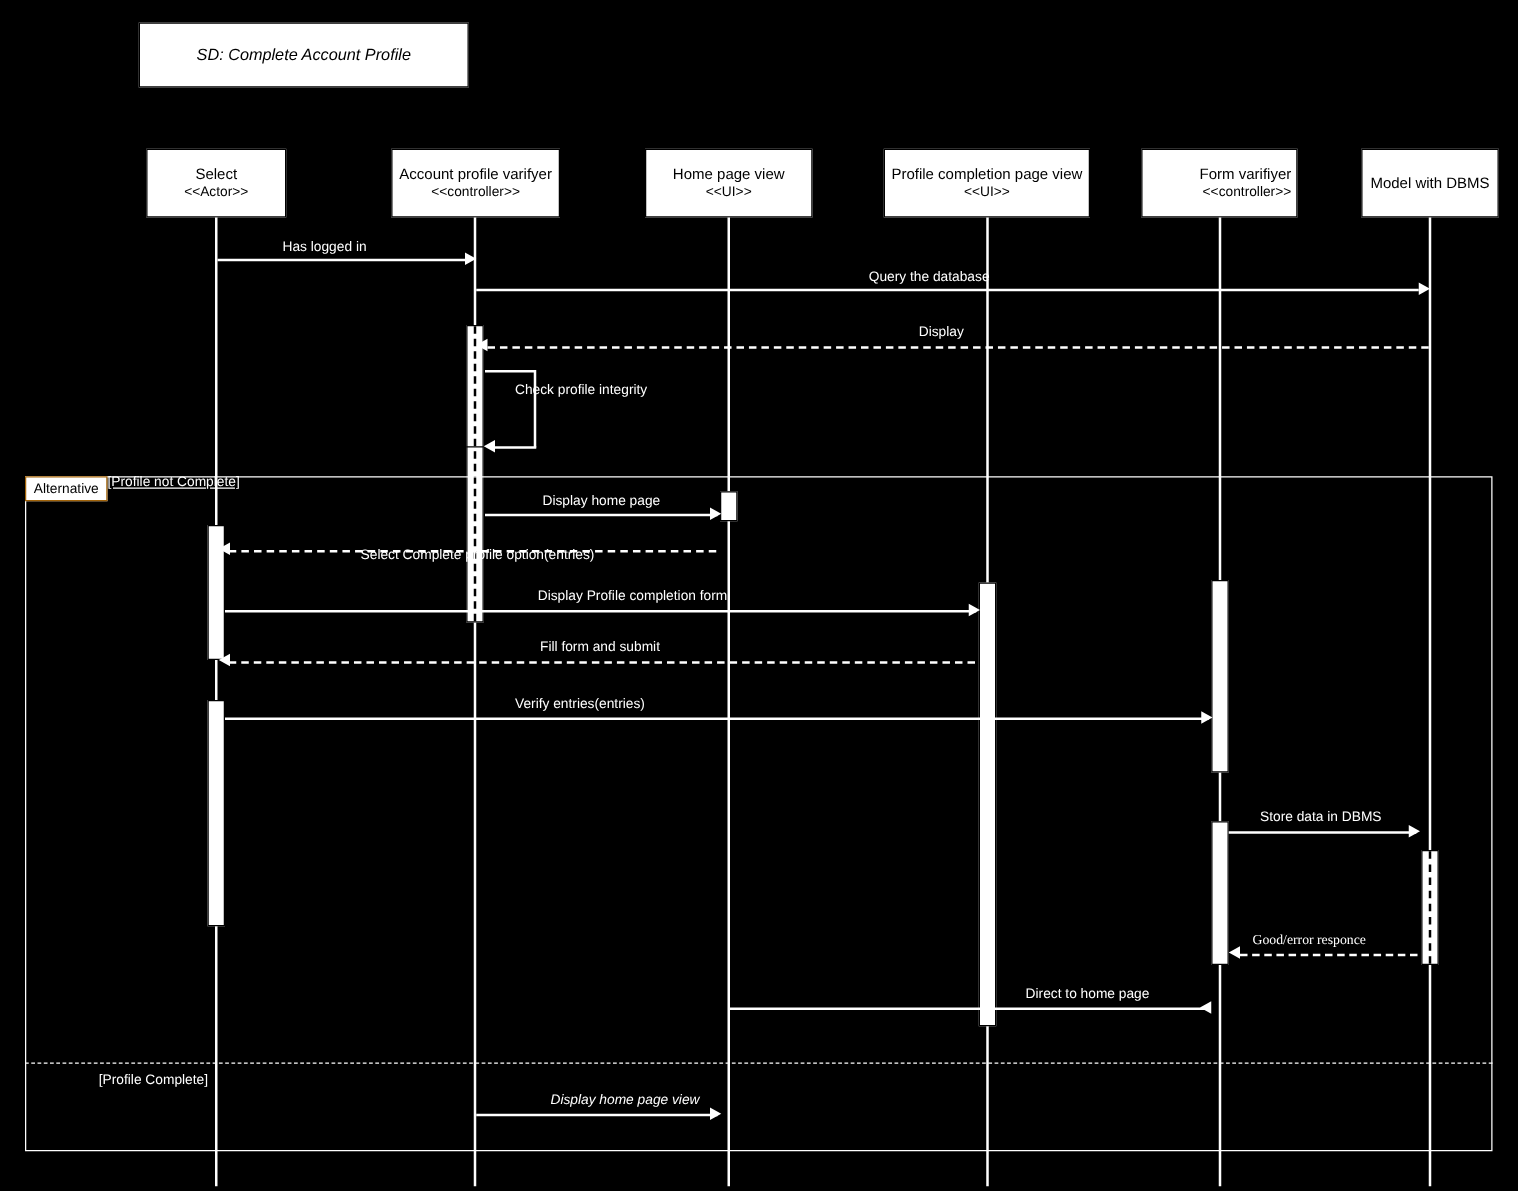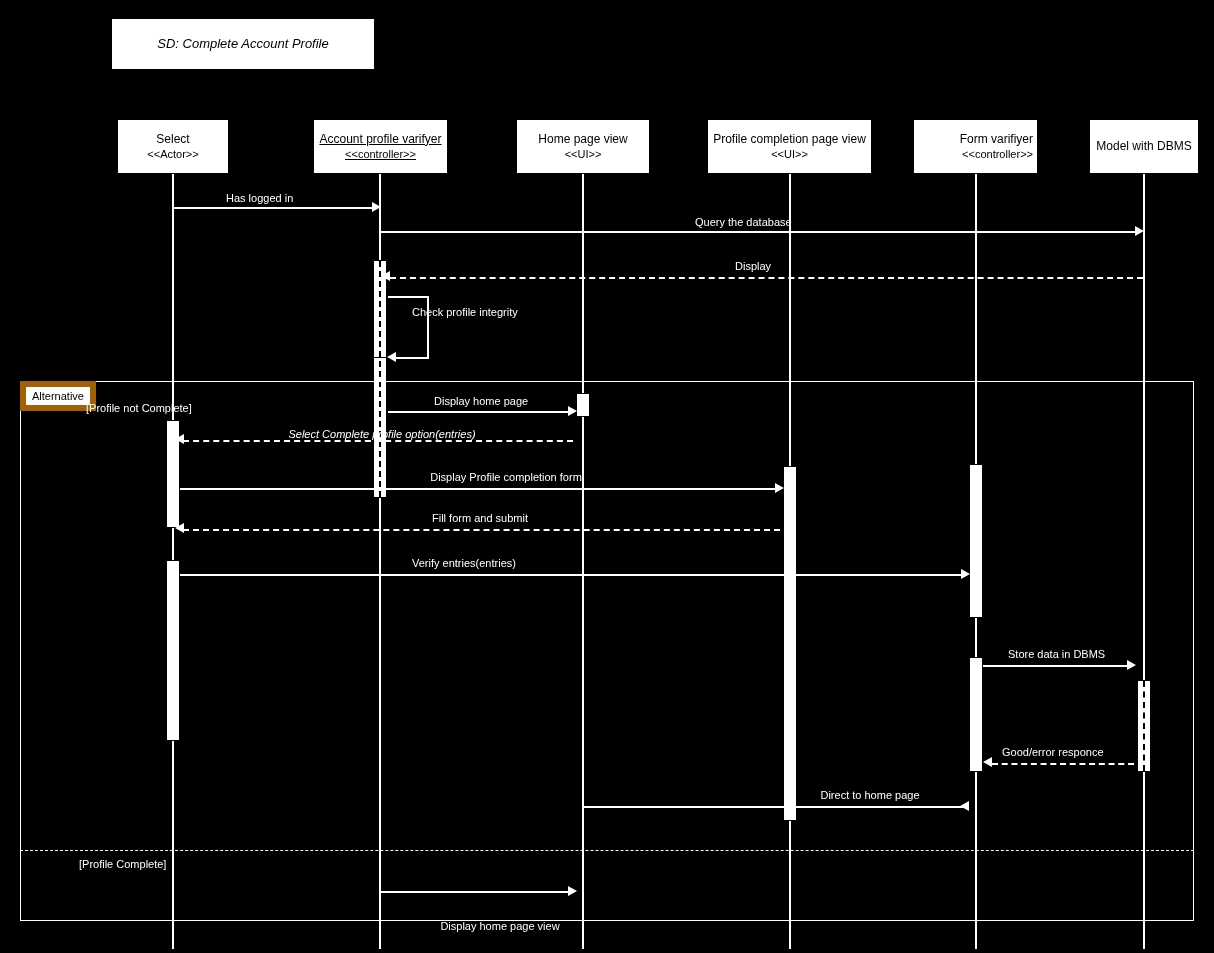--- a/index.html
+++ b/index.html
@@ -90,21 +90,21 @@
     position: absolute;
     border: 1.5px solid #fff;
     box-sizing: border-box;
   }
   .alt-label {
     position: absolute;
     background: #fff;
     color: #000;
     font-size: 11px;
     padding: 3px 6px;
-    border: 6px solid #a16207;
+    border: 1px solid #a16207;
   }
   .alt-cond {
     position: absolute;
     color: #fff;
     font-size: 11px;
   }
   .alt-divider {
     position: absolute;
     height: 0;
     border-top: 1.5px dashed #fff;
@@ -121,21 +121,21 @@
 </style>
 </head>
 <body>
 
 <div class="box title-box">SD: Complete Account Profile</div>
 
 <div class="box participant" style="left:117px;width:112px;">
   <span>Select</span>
   <span class="sub">&lt;&lt;Actor&gt;&gt;</span>
 </div>
-<div class="box participant" style="left:313px;width:135px;text-decoration:underline;">
+<div class="box participant" style="left:313px;width:135px;">
   <span>Account profile varifyer</span>
   <span class="sub">&lt;&lt;controller&gt;&gt;</span>
 </div>
 <div class="box participant" style="left:516px;width:134px;text-align:center;">
   <span>Home page view</span>
   <span class="sub">&lt;&lt;UI&gt;&gt;</span>
 </div>
 <div class="box participant" style="left:707px;width:165px;text-align:right;">
   <span>Profile completion page view</span>
   <span class="sub">&lt;&lt;UI&gt;&gt;</span>
@@ -174,33 +174,33 @@
 <div class="arrow-head-l" style="left:381px;top:271px;"></div>
 
 <div class="msg" style="left:412px;top:306px;">Check profile integrity</div>
 <div class="arrow-line" style="left:388px;top:296px;width:40px;"></div>
 <div class="vbar" style="left:427px;top:296px;height:62px;"></div>
 <div class="arrow-line" style="left:396px;top:357px;width:33px;"></div>
 <div class="arrow-head-l" style="left:387px;top:352px;"></div>
 
 <div class="alt-frame" style="left:20px;top:381px;width:1174px;height:540px;"></div>
 <div class="alt-label" style="left:20px;top:381px;">Alternative</div>
-<div class="alt-cond" style="left:86px;top:402px;">[Profile not Complete]</div>
+<div class="alt-cond" style="left:86px;top:380px;text-decoration:underline;">[Profile not Complete]</div>
 <div class="alt-divider" style="left:20px;top:850px;width:1174px;"></div>
 <div class="alt-cond" style="left:35px;top:858px;padding-left:44px;">[Profile Complete]</div>
 
 <div class="activation" style="left:576px;top:393px;height:24px;"></div>
 
 <div class="msg" style="left:434px;top:395px;">Display home page</div>
 <div class="arrow-line" style="left:388px;top:411px;width:186px;"></div>
 <div class="arrow-head-r" style="left:568px;top:406px;"></div>
 
 <div class="activation" style="left:166px;top:420px;height:108px;"></div>
 
-<div class="msg msg-center" style="left:232px;top:428px;width:300px;font-style:italic;">Select Complete profile option(entries)</div>
+<div class="msg msg-center" style="left:232px;top:438px;width:300px;">Select Complete profile option(entries)</div>
 <div class="dashed-line-h" style="left:183px;top:440px;width:390px;"></div>
 <div class="arrow-head-l" style="left:175px;top:434px;"></div>
 
 <div class="activation" style="left:783px;top:466px;height:355px;"></div>
 
 <div class="msg msg-center" style="left:356px;top:471px;width:300px;">Display Profile completion form</div>
 <div class="arrow-line" style="left:180px;top:488px;width:601px;"></div>
 <div class="arrow-head-r" style="left:775px;top:483px;"></div>
 
 <div class="msg msg-center" style="left:380px;top:512px;width:200px;">Fill form and submit</div>
@@ -218,23 +218,23 @@
 <div class="activation" style="left:969px;top:657px;height:115px;"></div>
 
 <div class="msg" style="left:1008px;top:648px;">Store data in DBMS</div>
 <div class="arrow-line" style="left:983px;top:665px;width:150px;"></div>
 <div class="arrow-head-r" style="left:1127px;top:660px;"></div>
 
 <div class="activation" style="left:1137px;top:680px;height:92px;">
   <div class="dashed-black-v" style="left:5px;top:0;height:90px;"></div>
 </div>
 
-<div class="msg" style="left:1002px;top:746px;">Good/error responce</div>
+<div class="msg" style="left:1002px;top:746px;font-family:Liberation Serif, serif;">Good/error responce</div>
 <div class="dashed-line-h" style="left:992px;top:763px;width:142px;"></div>
 <div class="arrow-head-l" style="left:983px;top:757px;"></div>
 
 <div class="msg msg-center" style="left:720px;top:789px;width:300px;">Direct to home page</div>
 <div class="arrow-line" style="left:584px;top:806px;width:383px;"></div>
 <div class="arrow-head-r" style="left:960px;top:801px;transform:rotate(180deg);"></div>
 
-<div class="msg msg-center" style="left:400px;top:920px;width:200px;">Display home page view</div>
+<div class="msg msg-center" style="left:400px;top:874px;width:200px;font-style:italic;">Display home page view</div>
 <div class="arrow-line" style="left:381px;top:891px;width:193px;"></div>
 <div class="arrow-head-r" style="left:568px;top:886px;"></div>
 
 </body></html>

